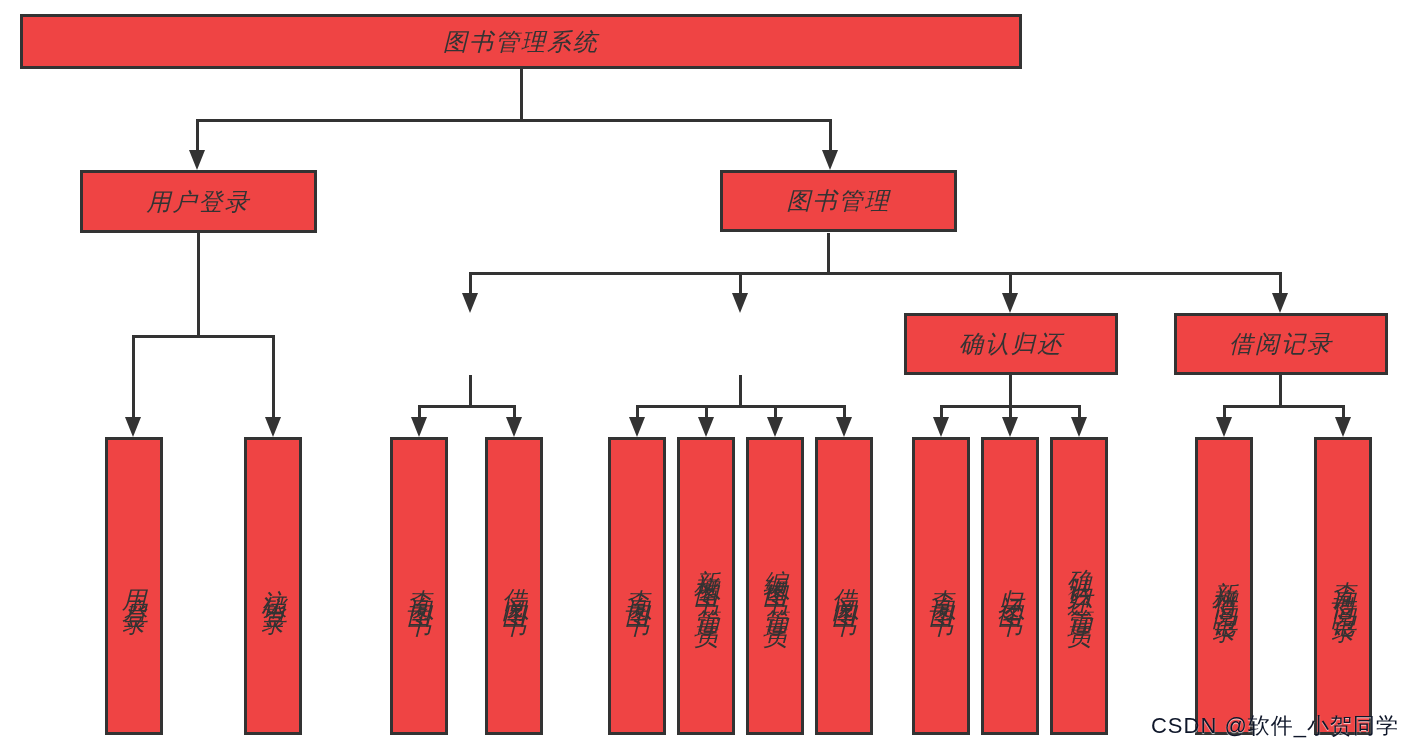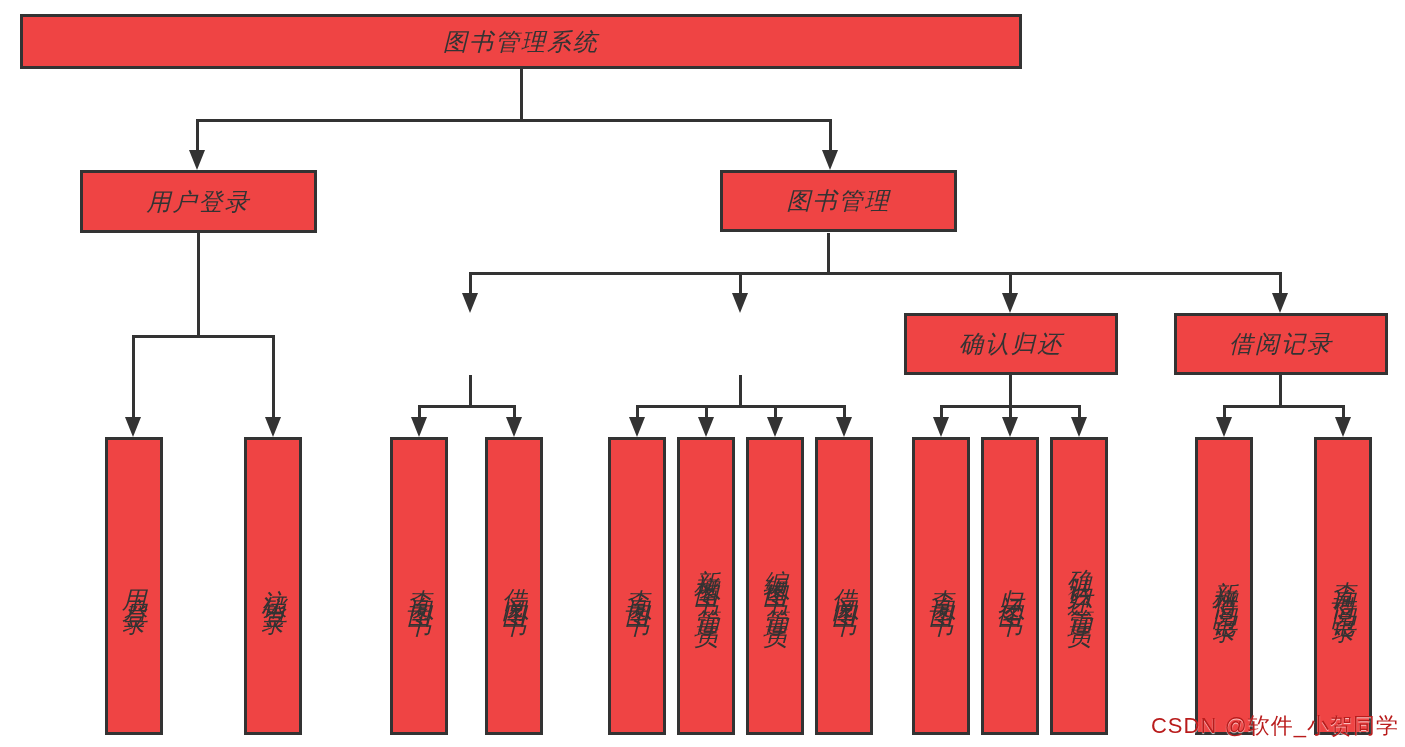--- a/index.html
+++ b/index.html
@@ -18,21 +18,21 @@
     font-size:24px;letter-spacing:8px;line-height:1;white-space:nowrap;
   }
   .line{position:absolute;background:#333333;}
   .arrow{
     position:absolute;width:0;height:0;
     border-left:8px solid transparent;border-right:8px solid transparent;
     border-top:20px solid #333333;
   }
   .watermark{
     position:absolute;right:6px;bottom:6px;font-size:22px;
-    color:#b91c1c;letter-spacing:1px;white-space:nowrap;
+    color:#0f172a;letter-spacing:1px;white-space:nowrap;
     text-shadow:0 1px 1px rgba(255,255,255,0.8);
   }
 </style>
 </head>
 <body>
 
 <div class="canvas">
 
   <div class="line" style="left:520px;top:68px;width:3px;height:53px;"></div>
   <div class="line" style="left:196px;top:119px;width:636px;height:3px;"></div>

